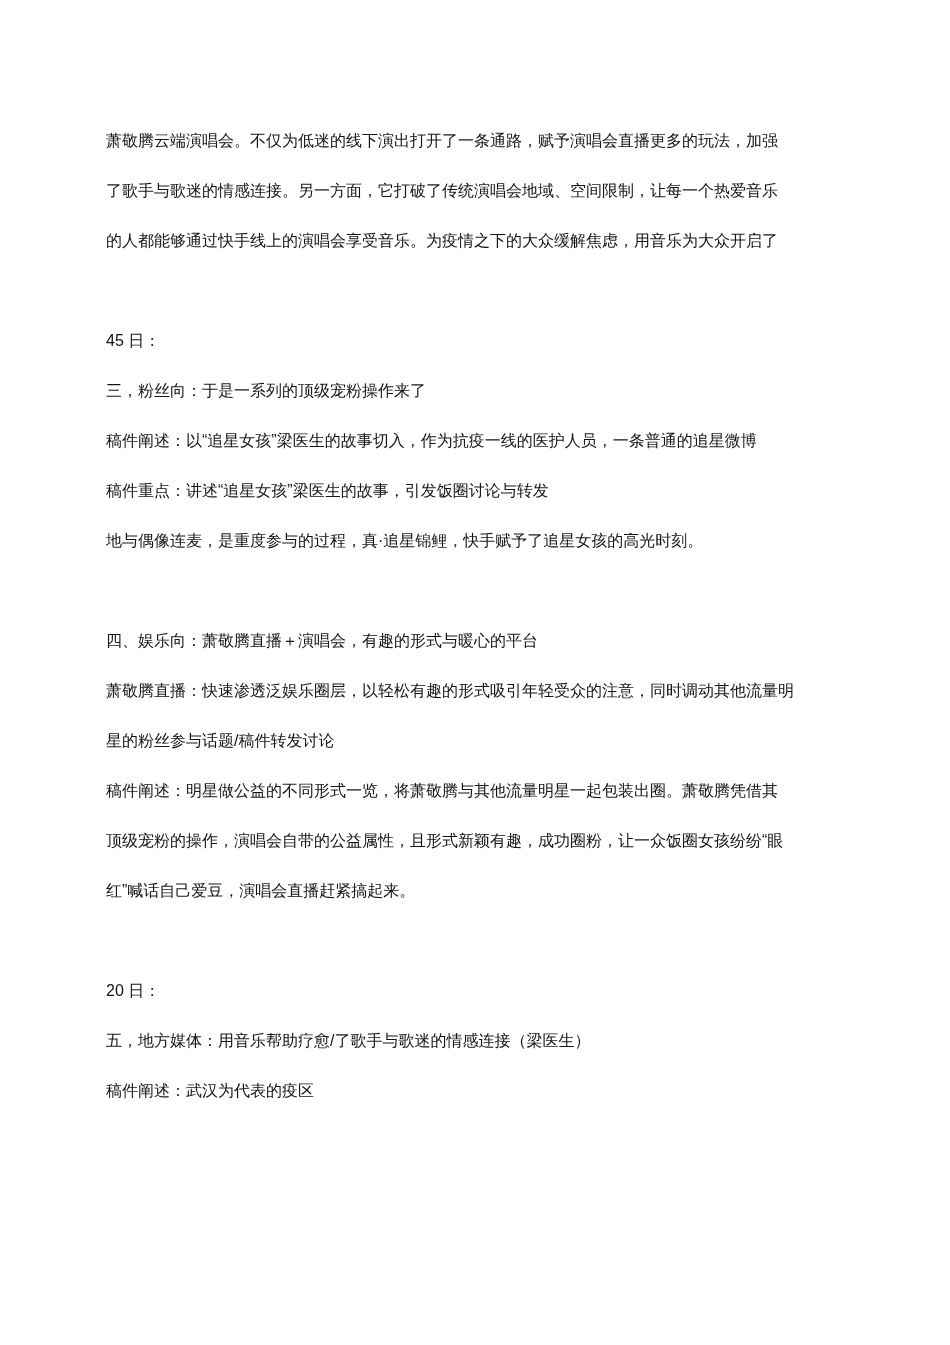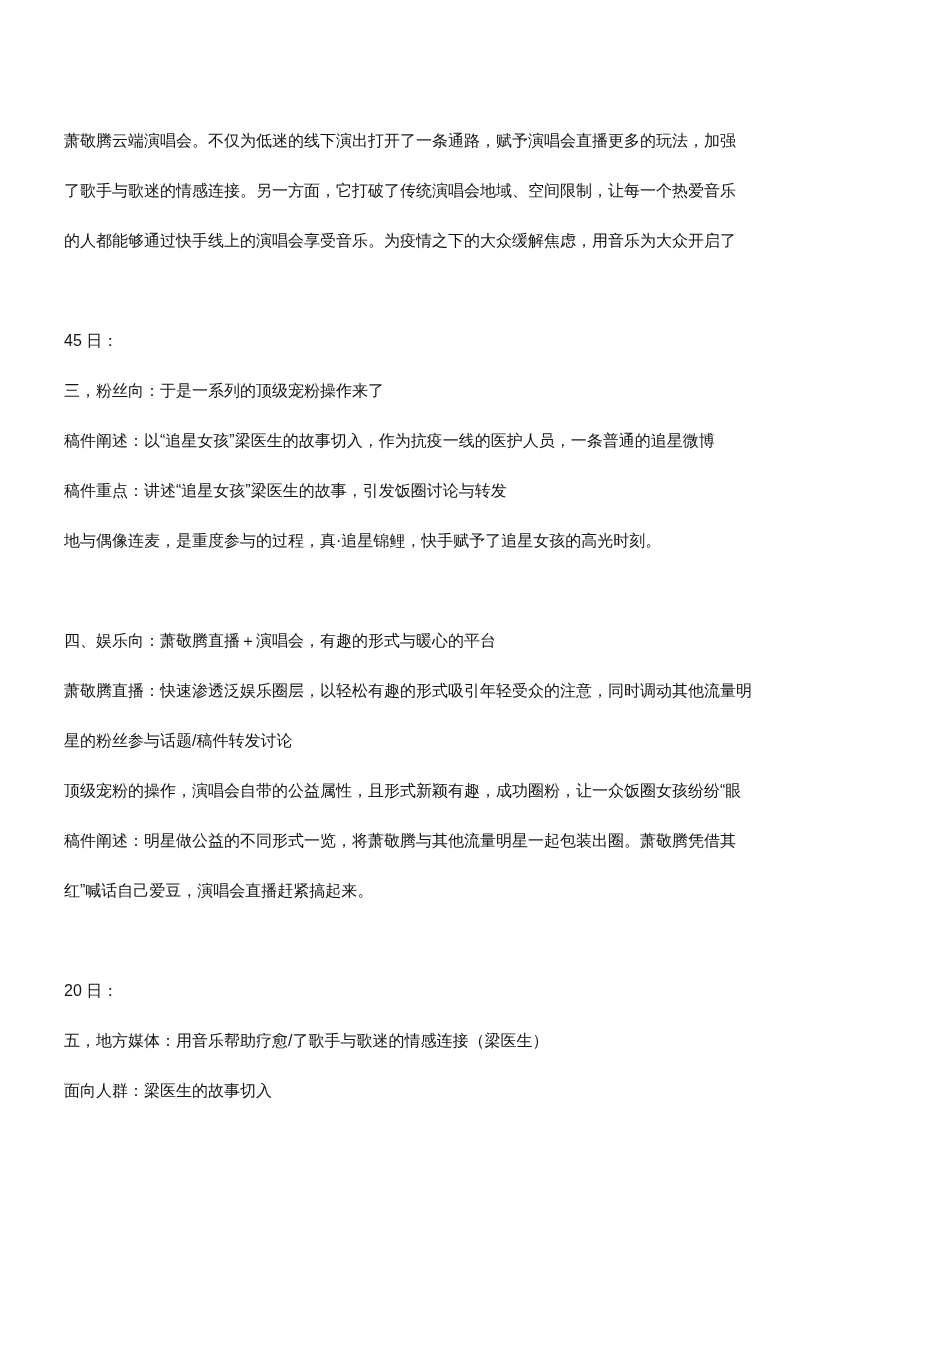--- a/index.html
+++ b/index.html
@@ -9,21 +9,21 @@
   body {
     width: 950px;
     height: 1345px;
     overflow: hidden;
     font-family: "Liberation Sans", sans-serif;
   }
   .page {
     box-sizing: border-box;
     width: 950px;
     height: 1345px;
-    padding: 116px 130px 0 64px;
+    padding: 116px 130px 0 106px;
     background: var(--page-bg, #ffffff);
   }
   .doc-body {
     width: 676px;
   }
   .paragraph + .paragraph {
     margin-top: 50px; 
   }
   .text-line {
     height: 50px;
@@ -48,23 +48,23 @@
         <div class="text-line">45 日：</div>
         <div class="text-line">三，粉丝向：于是一系列的顶级宠粉操作来了</div>
         <div class="text-line">稿件阐述：以“追星女孩”梁医生的故事切入，作为抗疫一线的医护人员，一条普通的追星微博</div>
         <div class="text-line">稿件重点：讲述“追星女孩”梁医生的故事，引发饭圈讨论与转发</div>
         <div class="text-line">地与偶像连麦，是重度参与的过程，真·追星锦鲤，快手赋予了追星女孩的高光时刻。</div>
       </div>
       <div class="paragraph">
         <div class="text-line">四、娱乐向：萧敬腾直播＋演唱会，有趣的形式与暖心的平台</div>
         <div class="text-line">萧敬腾直播：快速渗透泛娱乐圈层，以轻松有趣的形式吸引年轻受众的注意，同时调动其他流量明</div>
         <div class="text-line">星的粉丝参与话题/稿件转发讨论</div>
+        <div class="text-line">稿件阐述：明星做公益的不同形式一览，将萧敬腾与其他流量明星一起包装出圈。萧敬腾凭借其</div>
         <div class="text-line">顶级宠粉的操作，演唱会自带的公益属性，且形式新颖有趣，成功圈粉，让一众饭圈女孩纷纷“眼</div>
-        <div class="text-line">稿件阐述：明星做公益的不同形式一览，将萧敬腾与其他流量明星一起包装出圈。萧敬腾凭借其</div>
         <div class="text-line">红”喊话自己爱豆，演唱会直播赶紧搞起来。</div>
       </div>
       <div class="paragraph">
         <div class="text-line">20 日：</div>
         <div class="text-line">五，地方媒体：用音乐帮助疗愈/了歌手与歌迷的情感连接（梁医生）</div>
-        <div class="text-line">面向人群：梁医生的故事切入</div>
+        <div class="text-line">稿件阐述：武汉为代表的疫区</div>
       </div>
     </div>
 </div>
 
 </body></html>

